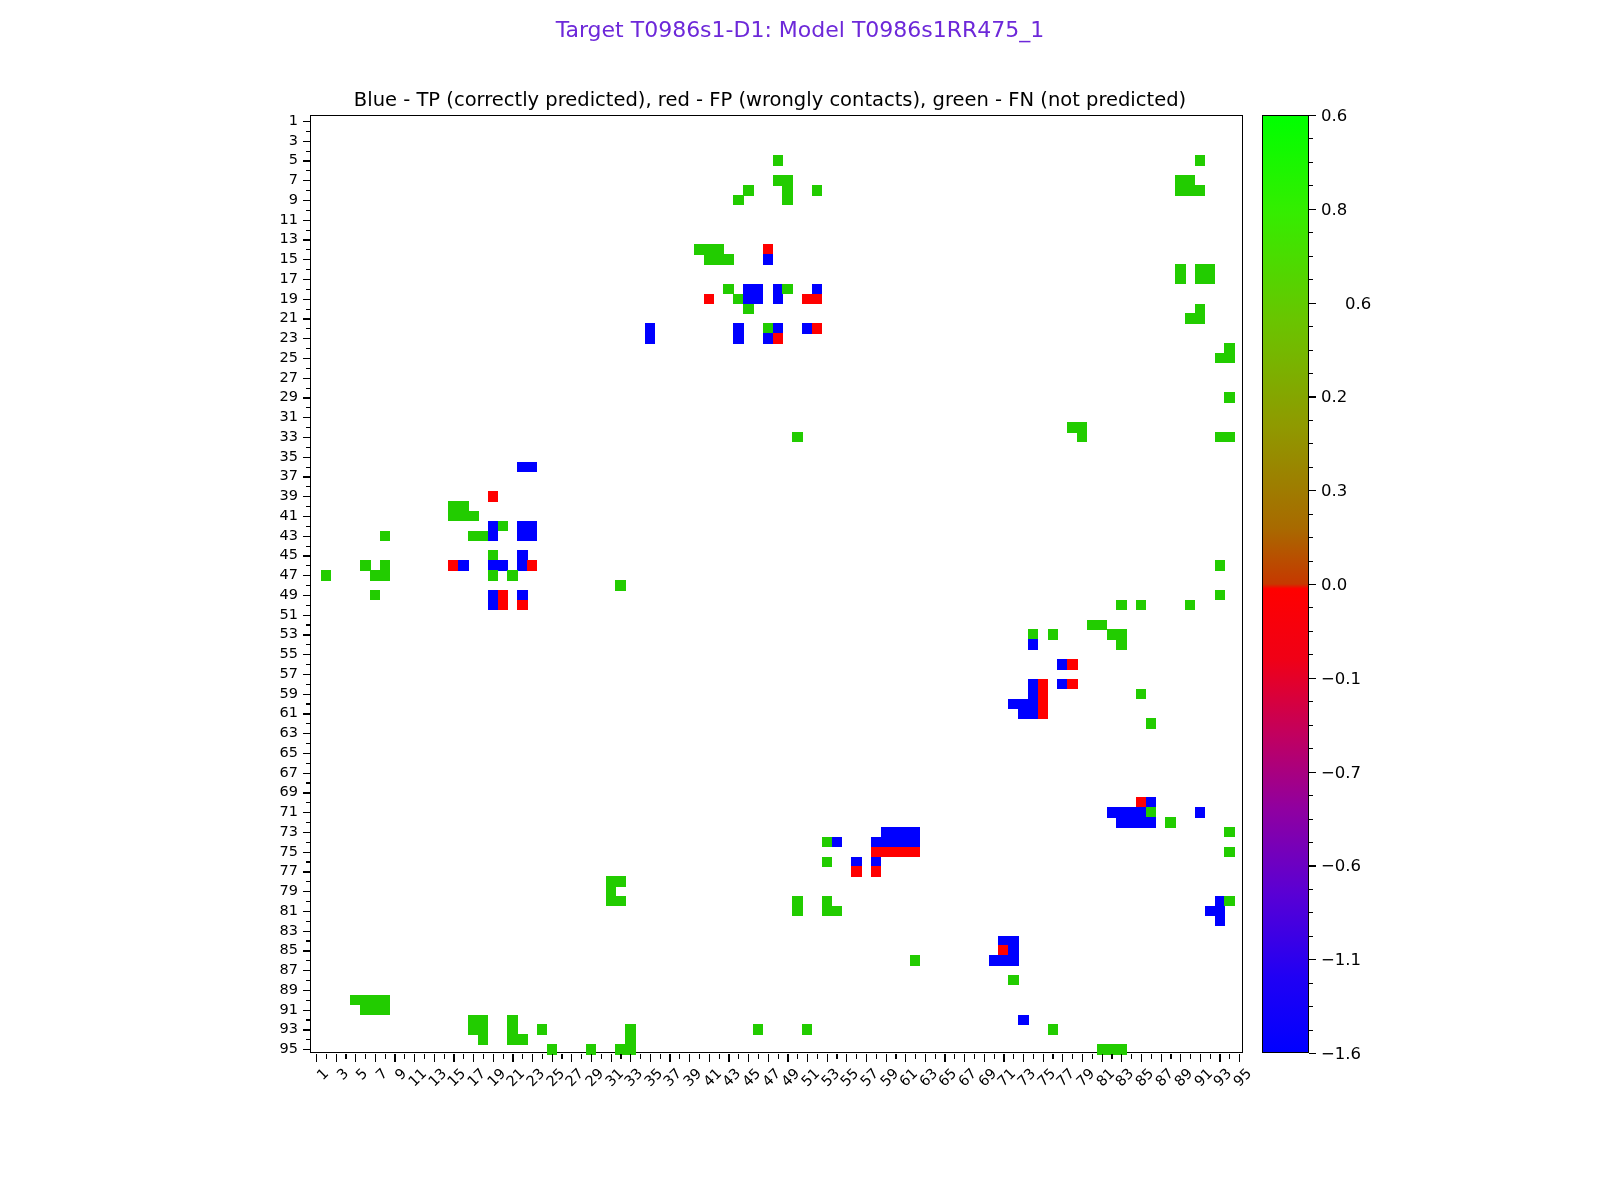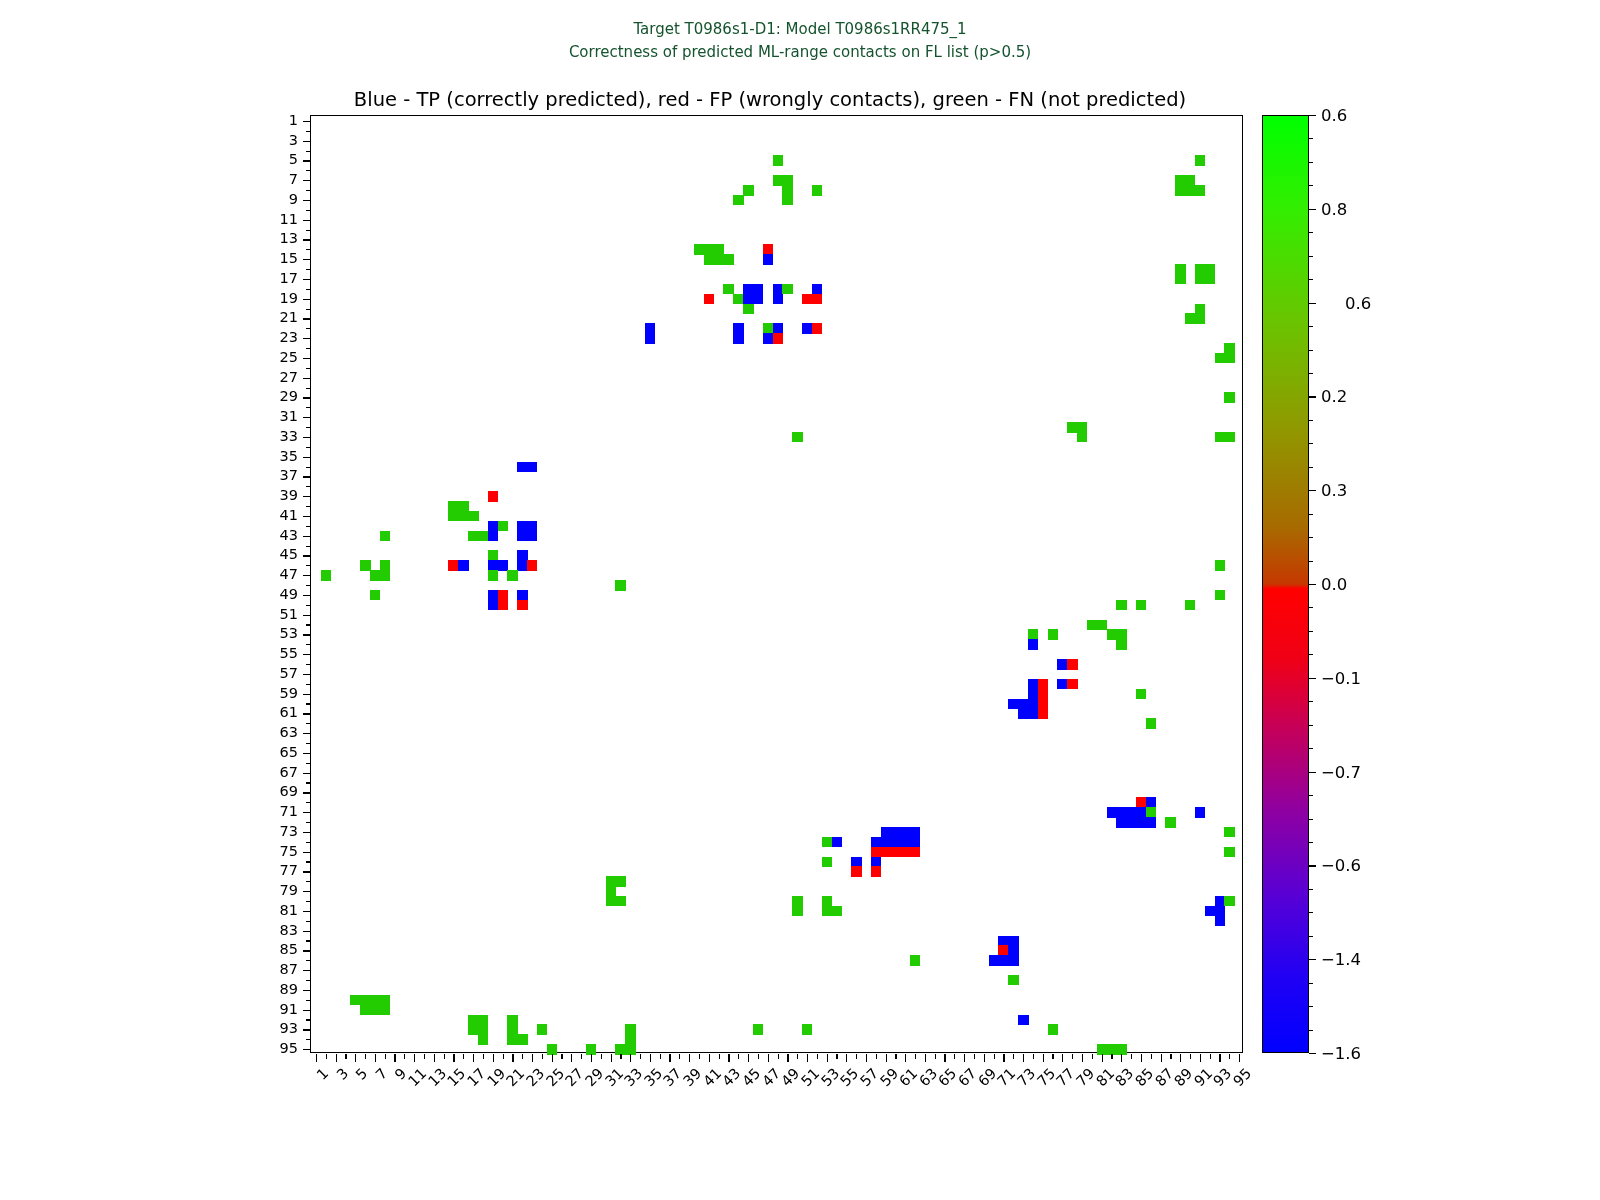--- a/index.html
+++ b/index.html
@@ -1,20 +1,20 @@
 <!DOCTYPE html>
 <html><head>
 <meta charset="utf-8">
 <style>
   html,body{margin:0;padding:0;background:#ffffff;}
   body{width:1600px;height:1200px;font-family:"DejaVu Sans","Liberation Sans",sans-serif;color:#000;}
   .page{position:relative;width:1600px;height:1200px;overflow:hidden;}
 
   .title-block{position:absolute;left:0;top:18px;width:1600px;text-align:center;}
-  .title-line{font-size:15px;line-height:23px;color:#14532d;}
+  .title-line{font-size:22px;line-height:23px;color:#6d28d9;}
 
   .subtitle{position:absolute;left:0;top:88px;width:1540px;text-align:center;font-size:19.5px;color:#000;}
 
   
   .plot-frame{position:absolute;left:310px;top:115px;width:933px;height:938px;
               border:1.3px solid #000;box-sizing:border-box;background:#fff;}
   .cells{position:absolute;left:0;top:0;width:100%;height:100%;}
   .cell{position:absolute;}
 
   
@@ -43,21 +43,20 @@
   .cbtlab{position:absolute;left:12px;font-size:16.5px;white-space:nowrap;transform:translateY(-50%);}
   .cbminor{position:absolute;left:0;width:4px;height:1px;background:#000;}
 </style>
 </head>
 <body>
 
 <div class="page">
 
   <div class="title-block">
     <div class="title-line">Target T0986s1-D1: Model T0986s1RR475_1</div>
-    <div class="title-line">Correctness of predicted ML-range contacts on FL list (p&gt;0.5)</div>
   </div>
 
   <div class="subtitle">Blue - TP (correctly predicted), red - FP (wrongly contacts), green - FN (not predicted)</div>
 
   <div class="plot-frame">
     <div class="cells" id="cells">
         <div class="cell" style="left: 461.589px; top: 39.4947px; width: 10.4211px; height: 10.4737px; background: rgb(34, 204, 0);"></div>
         <div class="cell" style="left: 883.895px; top: 39.4947px; width: 10.4211px; height: 10.4737px; background: rgb(34, 204, 0);"></div>
         <div class="cell" style="left: 864.253px; top: 59.2421px; width: 10.4211px; height: 10.4737px; background: rgb(34, 204, 0);"></div>
         <div class="cell" style="left: 874.074px; top: 59.2421px; width: 10.4211px; height: 10.4737px; background: rgb(34, 204, 0);"></div>
@@ -595,21 +594,21 @@
       <div class="cbtlab" style="top: 375.2px;">0.3</div>
       <div class="cbtick" style="top: 469px;"></div>
       <div class="cbtlab" style="top: 469px;">0.0</div>
       <div class="cbtick" style="top: 562.8px;"></div>
       <div class="cbtlab" style="top: 562.8px;">−0.1</div>
       <div class="cbtick" style="top: 656.6px;"></div>
       <div class="cbtlab" style="top: 656.6px;">−0.7</div>
       <div class="cbtick" style="top: 750.4px;"></div>
       <div class="cbtlab" style="top: 750.4px;">−0.6</div>
       <div class="cbtick" style="top: 844.2px;"></div>
-      <div class="cbtlab" style="top: 844.2px;">−1.4</div>
+      <div class="cbtlab" style="top: 844.2px;">−1.1</div>
       <div class="cbtick" style="top: 938px;"></div>
       <div class="cbtlab" style="top: 938px;">−1.6</div>
       <div class="cbminor" style="top: 0px;"></div>
       <div class="cbminor" style="top: 23.45px;"></div>
       <div class="cbminor" style="top: 46.9px;"></div>
       <div class="cbminor" style="top: 70.35px;"></div>
       <div class="cbminor" style="top: 93.8px;"></div>
       <div class="cbminor" style="top: 117.25px;"></div>
       <div class="cbminor" style="top: 140.7px;"></div>
       <div class="cbminor" style="top: 164.15px;"></div>

